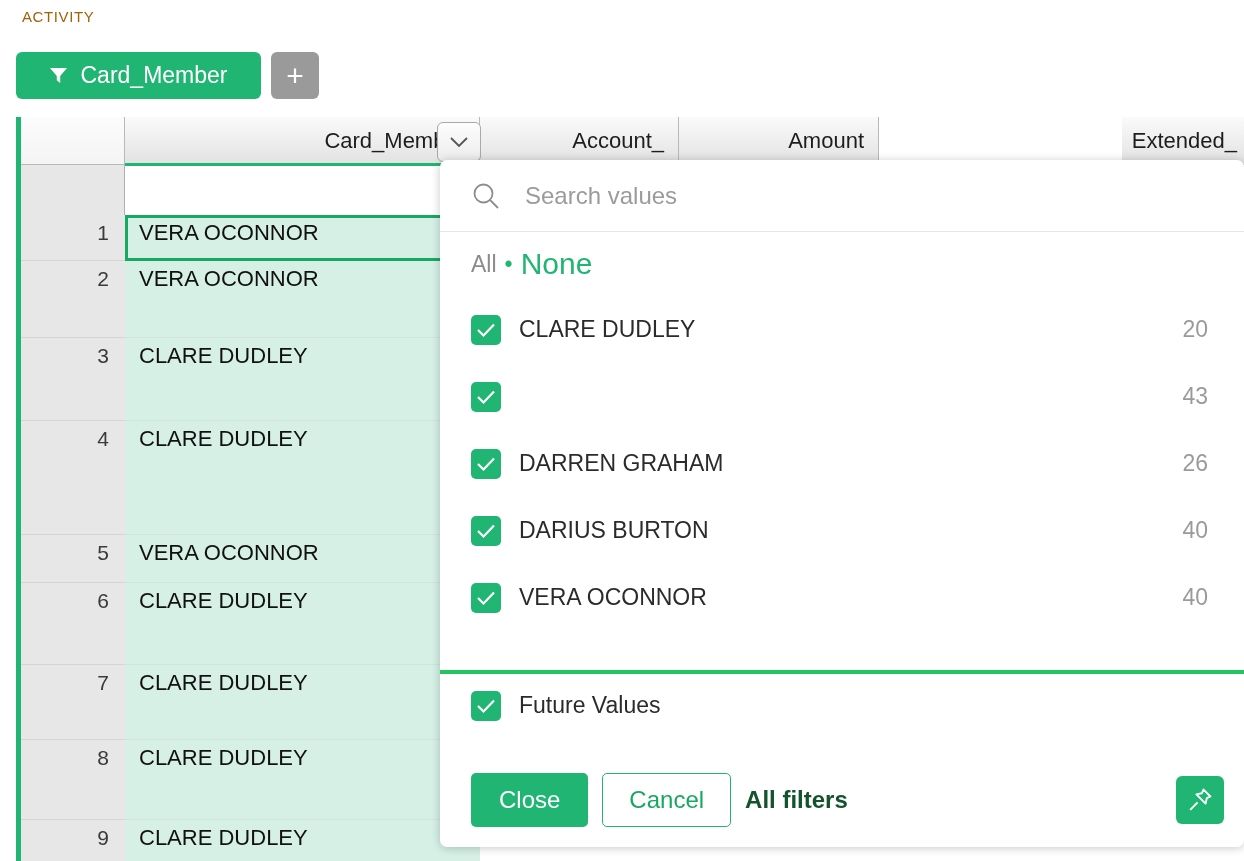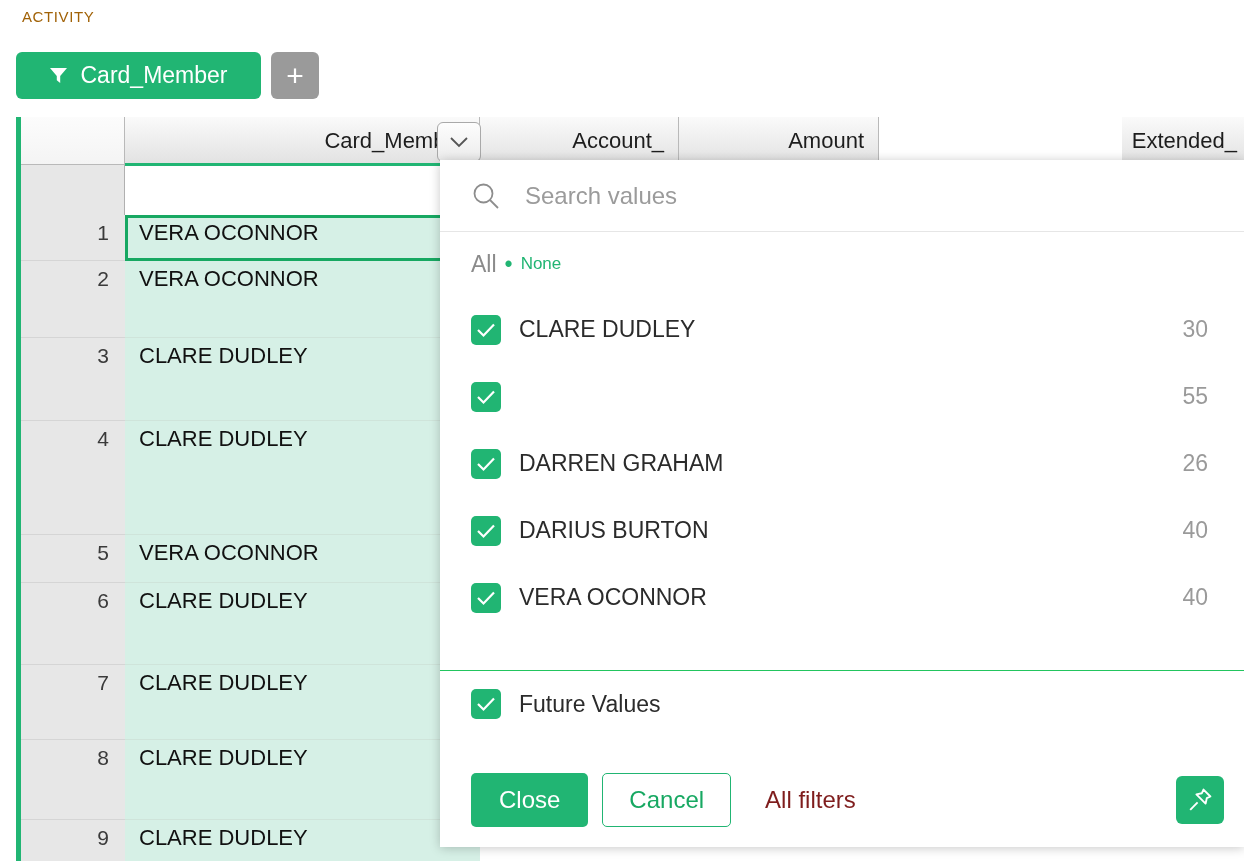--- a/index.html
+++ b/index.html
@@ -103,40 +103,41 @@
     padding:5px 2px 0 0;font-size:22px;color:#111;overflow:hidden;
   }
 
   
   #filter-panel{
     position:absolute;left:440px;top:160px;width:804px;height:687px;
     background:#ffffff;
     box-shadow:0 1px 10px rgba(0,0,0,.22);
     z-index:20;
     box-sizing:border-box;
+    border-radius:7px;
   }
   #search-row{
     position:absolute;left:0;top:0;width:804px;height:72px;
     border-bottom:1px solid #e6e6e6;box-sizing:border-box;
     display:flex;align-items:center;padding-left:31px;gap:22px;
   }
   #search-input{
     border:none;outline:none;background:transparent;
     font-family:"Liberation Sans","DejaVu Sans",sans-serif;
     font-size:24px;color:#3a3a3a;width:640px;
   }
   #search-input::placeholder{color:#9b9b9b;}
   #allnone-row{
     position:absolute;left:0;top:72px;width:900px;height:64px;
     display:flex;align-items:center;padding:0 36px 0 31px;
     box-sizing:border-box;
   }
   .link-all{font-size:23px;color:#8b8b8b;cursor:pointer;}
   .dot-sep{font-size:23px;color:#21b573;margin:0 8px;}
-  .link-none{font-size:17px;color:#21b573;cursor:pointer;}
+  .link-none{font-size:30px;color:#21b573;cursor:pointer;}
   #sort-icon{margin-left:auto;cursor:pointer;display:block;}
 
   #value-list{
     position:absolute;left:0;top:136px;width:804px;height:532px;
     overflow:hidden;
   }
   .value-row{
     height:67px;display:flex;align-items:center;
     padding:0 36px 0 31px;box-sizing:border-box;cursor:pointer;
   }
@@ -147,39 +148,39 @@
   .cbx svg{display:block;}
   .value-label{
     font-size:23px;color:#2b2b2b;margin-left:18px;white-space:nowrap;
   }
   .value-count{
     margin-left:auto;font-size:23px;color:#9a9a9a;
   }
   #future-row{
     position:absolute;left:0;top:510px;width:804px;height:67px;
     display:flex;align-items:center;padding:0 36px 0 31px;box-sizing:border-box;
-    border-top:1px solid #22c55e;cursor:pointer;
+    border-top:4px solid #22c55e;cursor:pointer;
   }
   #footer-row{
     position:absolute;left:0;top:592px;width:804px;height:95px;
     display:flex;align-items:center;padding:0 20px 0 31px;box-sizing:border-box;
     gap:14px;
   }
   .btn-close{
     height:54px;padding:0 28px;background:#21b573;border:none;border-radius:5px;
     color:#fff;font-size:24px;cursor:pointer;
     font-family:"Liberation Sans","DejaVu Sans",sans-serif;
   }
   .btn-cancel{
     height:54px;padding:0 26px;background:#fff;border:1.5px solid #21b573;border-radius:5px;
     color:#17a862;font-size:24px;cursor:pointer;
     font-family:"Liberation Sans","DejaVu Sans",sans-serif;
   }
   .link-allfilters{
-    font-size:24px;color:#7f1d1d;cursor:pointer;margin-left:20px;
+    font-size:24px;color:#14532d;cursor:pointer;margin-left:0;font-weight:bold;
   }
   #pin-btn{
     margin-left:auto;width:48px;height:48px;background:#21b573;border:none;border-radius:6px;
     display:flex;align-items:center;justify-content:center;cursor:pointer;
   }
 </style>
 </head>
 <body>
 
 <div id="activity-label">ACTIVITY</div>
@@ -284,29 +285,29 @@
   </div>
 
   <div id="value-list">
       <div class="value-row">
         <span class="cbx">
           <svg width="20" height="16" viewBox="0 0 20 16">
             <polyline points="2,8 7.5,13.5 18,2.5" fill="none" stroke="#ffffff" stroke-width="2.2"></polyline>
           </svg>
         </span>
         <span class="value-label">CLARE DUDLEY</span>
-        <span class="value-count">30</span>
-      </div>
-      <div class="value-row">
-        <span class="cbx">
-          <svg width="20" height="16" viewBox="0 0 20 16">
-            <polyline points="2,8 7.5,13.5 18,2.5" fill="none" stroke="#ffffff" stroke-width="2.2"></polyline>
-          </svg>
-        </span>
-        <span class="value-count">55</span>
+        <span class="value-count">20</span>
+      </div>
+      <div class="value-row">
+        <span class="cbx">
+          <svg width="20" height="16" viewBox="0 0 20 16">
+            <polyline points="2,8 7.5,13.5 18,2.5" fill="none" stroke="#ffffff" stroke-width="2.2"></polyline>
+          </svg>
+        </span>
+        <span class="value-count">43</span>
       </div>
       <div class="value-row">
         <span class="cbx">
           <svg width="20" height="16" viewBox="0 0 20 16">
             <polyline points="2,8 7.5,13.5 18,2.5" fill="none" stroke="#ffffff" stroke-width="2.2"></polyline>
           </svg>
         </span>
         <span class="value-label">DARREN GRAHAM</span>
         <span class="value-count">26</span>
       </div>

